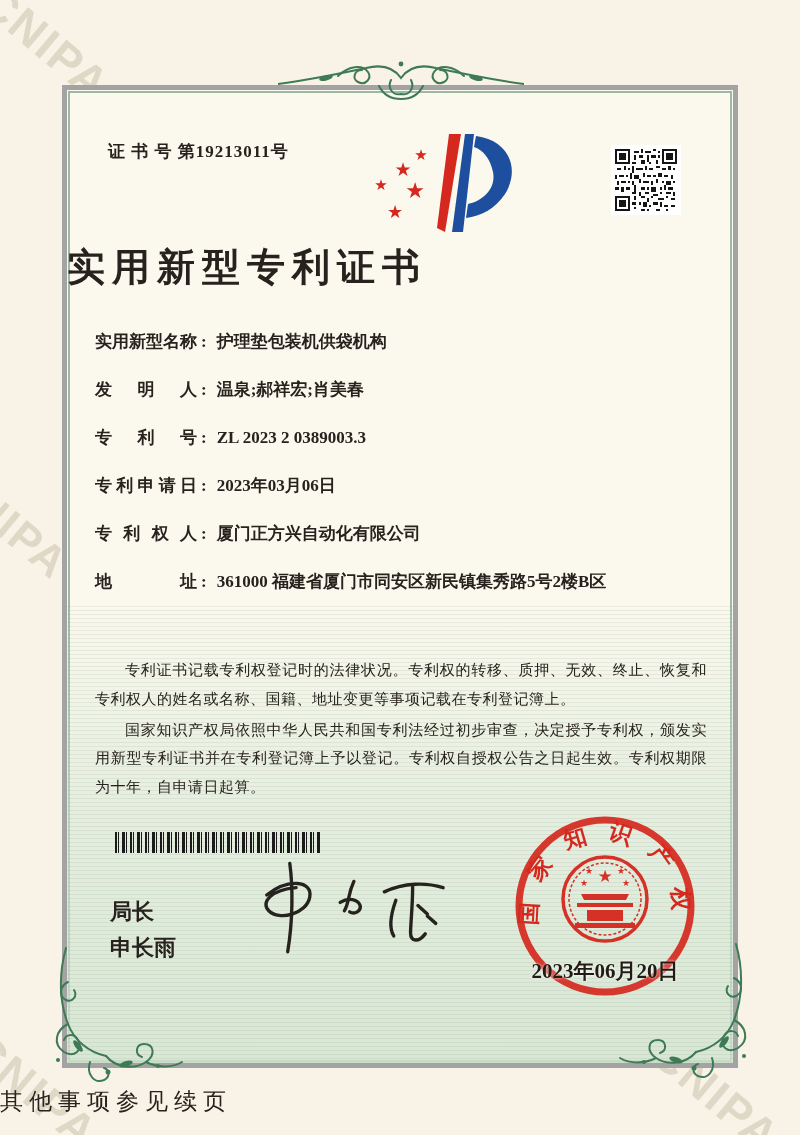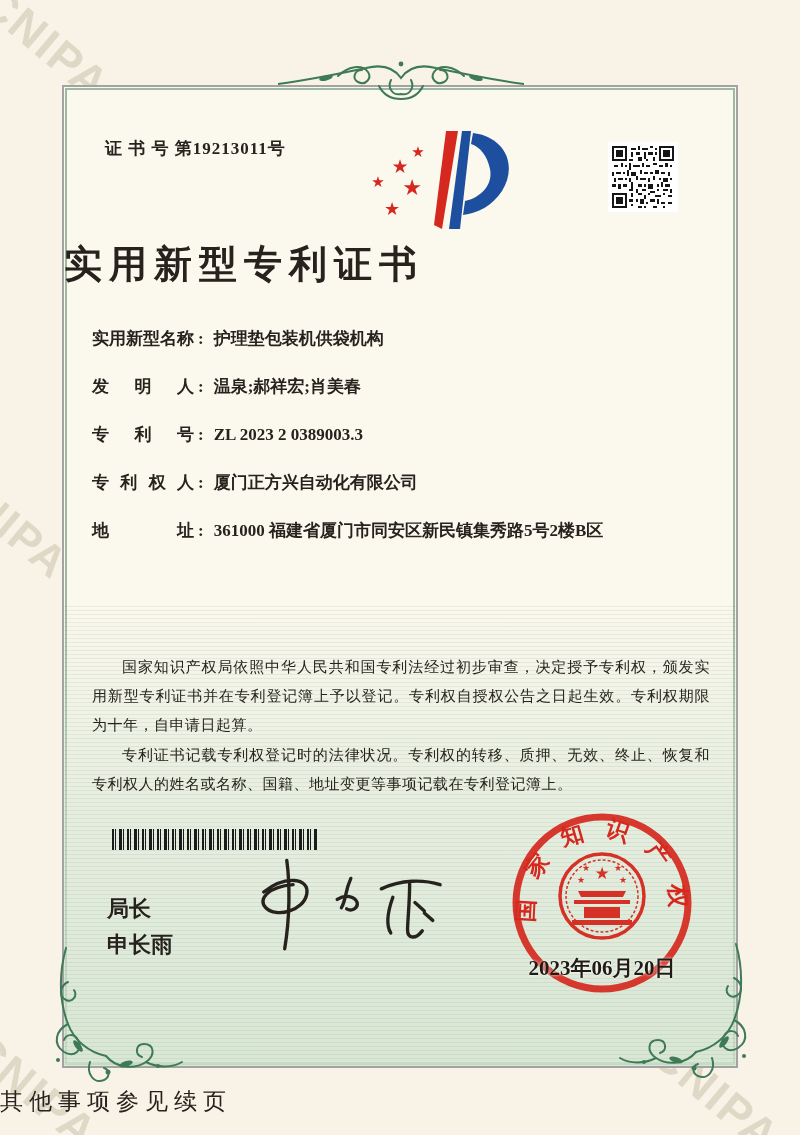--- a/index.html
+++ b/index.html
@@ -22,21 +22,21 @@
     letter-spacing:2px;
     z-index:0;
     user-select:none;
   }
   .wm.faint { color:rgba(168,156,128,0.16); }
   
   .cert {
     position:absolute;
     left:62px; top:85px;
     width:676px; height:983px;
-    border:2px solid #a3a3a3;
+    border:5px solid #a3a3a3;
     background:#fbf8ee;
     z-index:1;
   }
   .cert .inner-line {
     position:absolute; inset:1px;
     border:2px solid #9db9a4;
     pointer-events:none;
   }
   .guilloche {
     position:absolute; left:0; right:0; bottom:0; height:47%;
@@ -191,30 +191,33 @@
     <div class="frow">
       <span class="flabel">实用新型名称</span><span class="fcolon">:</span><span class="fvalue">护理垫包装机供袋机构</span>
     </div>
     <div class="frow">
       <span class="flabel">发明人</span><span class="fcolon">:</span><span class="fvalue">温泉;郝祥宏;肖美春</span>
     </div>
     <div class="frow">
       <span class="flabel">专利号</span><span class="fcolon">:</span><span class="fvalue">ZL 2023 2 0389003.3</span>
     </div>
     <div class="frow">
+      <span class="flabel">专利申请日</span><span class="fcolon">:</span><span class="fvalue">2023年03月06日</span>
+    </div>
+    <div class="frow">
       <span class="flabel">专利权人</span><span class="fcolon">:</span><span class="fvalue">厦门正方兴自动化有限公司</span>
     </div>
     <div class="frow">
       <span class="flabel">地址</span><span class="fcolon">:</span><span class="fvalue">361000 福建省厦门市同安区新民镇集秀路5号2楼B区</span>
     </div>
   </div>
 
   <div class="legal">
+    <p>专利证书记载专利权登记时的法律状况。专利权的转移、质押、无效、终止、恢复和专利权人的姓名或名称、国籍、地址变更等事项记载在专利登记簿上。</p>
     <p>国家知识产权局依照中华人民共和国专利法经过初步审查，决定授予专利权，颁发实用新型专利证书并在专利登记簿上予以登记。专利权自授权公告之日起生效。专利权期限为十年，自申请日起算。</p>
-    <p>专利证书记载专利权登记时的法律状况。专利权的转移、质押、无效、终止、恢复和专利权人的姓名或名称、国籍、地址变更等事项记载在专利登记簿上。</p>
   </div>
 
   <div class="barcode"></div>
 
   <div class="officer">
     <div>局长</div>
     <div>申长雨</div>
   </div>
 
   <svg class="signature" viewBox="0 0 200 95" aria-hidden="true">

